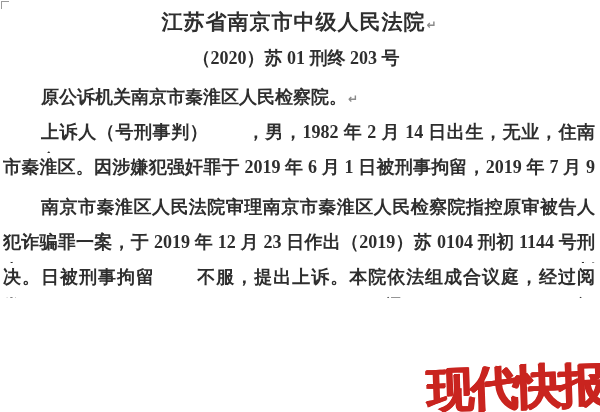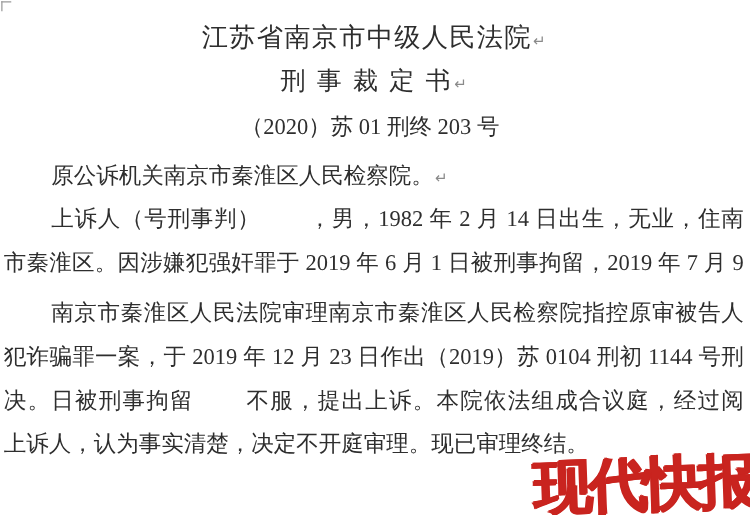--- a/index.html
+++ b/index.html
@@ -18,23 +18,24 @@
     box-sizing: border-box;
   }
   .corner-mark {
     position: absolute;
     top: 1px; left: 1px;
     width: 7px; height: 7px;
     border-top: 1px solid #9a9a9a;
     border-left: 1px solid #9a9a9a;
   }
   .line {
-    height: 35px; line-height: 44px;
+    height: 35px; line-height: 29px;
     white-space: nowrap;
     font-size: 18px;
+    font-weight: bold;
   }
   .line.justify {
     white-space: normal;
     text-align: justify;
     text-align-last: justify;
     height: 35px; overflow: hidden;
   }
   .center { text-align: center; white-space: nowrap; }
   .right  { text-align: center; padding-right: 6px; }
   .indent { padding-left: 38px; }
@@ -72,34 +73,32 @@
 </style>
 </head>
 <body>
 
 <div class="page">
 
   <div class="corner-mark"></div>
 
   <div class="line center court-name"><span>江苏省南京市中级人民法院</span><span class="pmark">↵</span></div>
 
-  <div class="line center doc-type"><span>刑 事 裁 定 书</span><span class="pmark">↵</span></div>
 
   <div class="line right case-no"><span>（2020）苏 01 刑终 203 号</span></div>
 
   <div class="line indent sp-before-prosecution"><span>原公诉机关南京市秦淮区人民检察院。</span><span class="pmark">↵</span></div>
 
   <div class="line indent justify"><span>上诉人（号刑事判）</span><span class="name-gap"></span><span>，男，1982 年 2 月 14 日出生，无业，住南京</span></div>
 
   <div class="line justify"><span>市秦淮区。因涉嫌犯强奸罪于 2019 年 6 月 1 日被刑事拘留，2019 年 7 月 9 日</span></div>
 
 
   <div class="line indent justify sp-before-trial"><span>南京市秦淮区人民法院审理南京市秦淮区人民检察院指控原审被告人</span></div>
 
   <div class="line justify"><span>犯诈骗罪一案，于 2019 年 12 月 23 日作出（2019）苏 0104 刑初 1144 号刑事判</span></div>
 
   <div class="line justify"><span>决。日被刑事拘留</span><span class="name-gap wide"></span><span>不服，提出上诉。本院依法组成合议庭，经过阅卷，讯问</span></div>
 
-  <div class="line"><span>上诉人，认为事实清楚，决定不开庭审理。现已审理终结。</span></div>
 
   <div class="watermark">现代快报</div>
 
 </div>
 
 </body></html>

